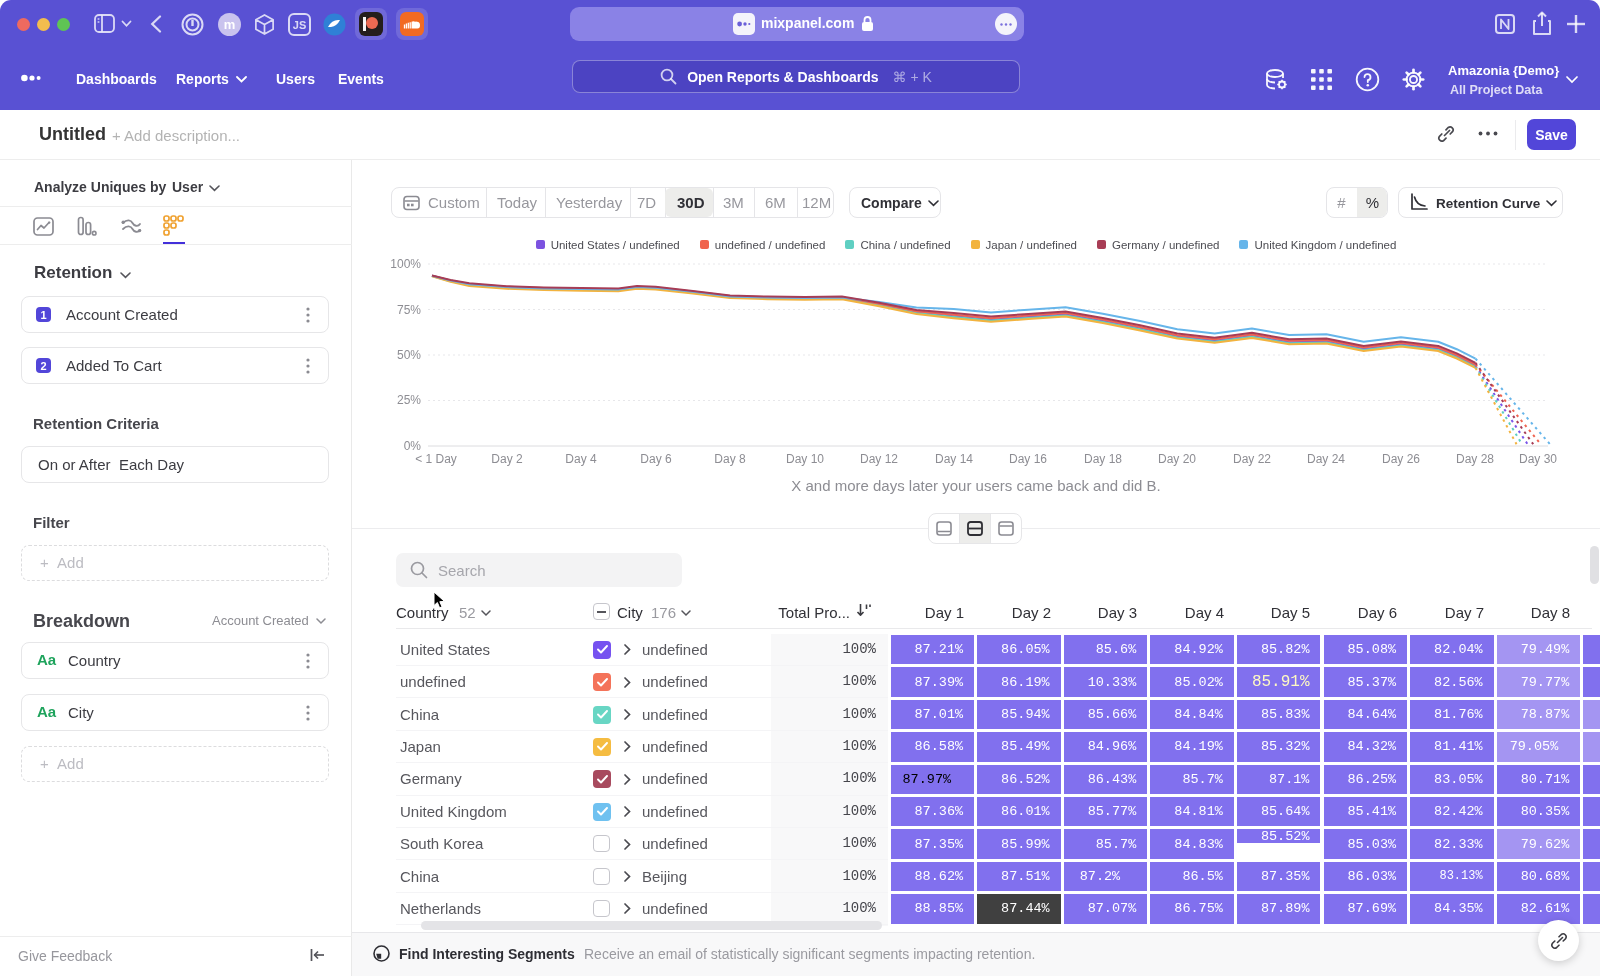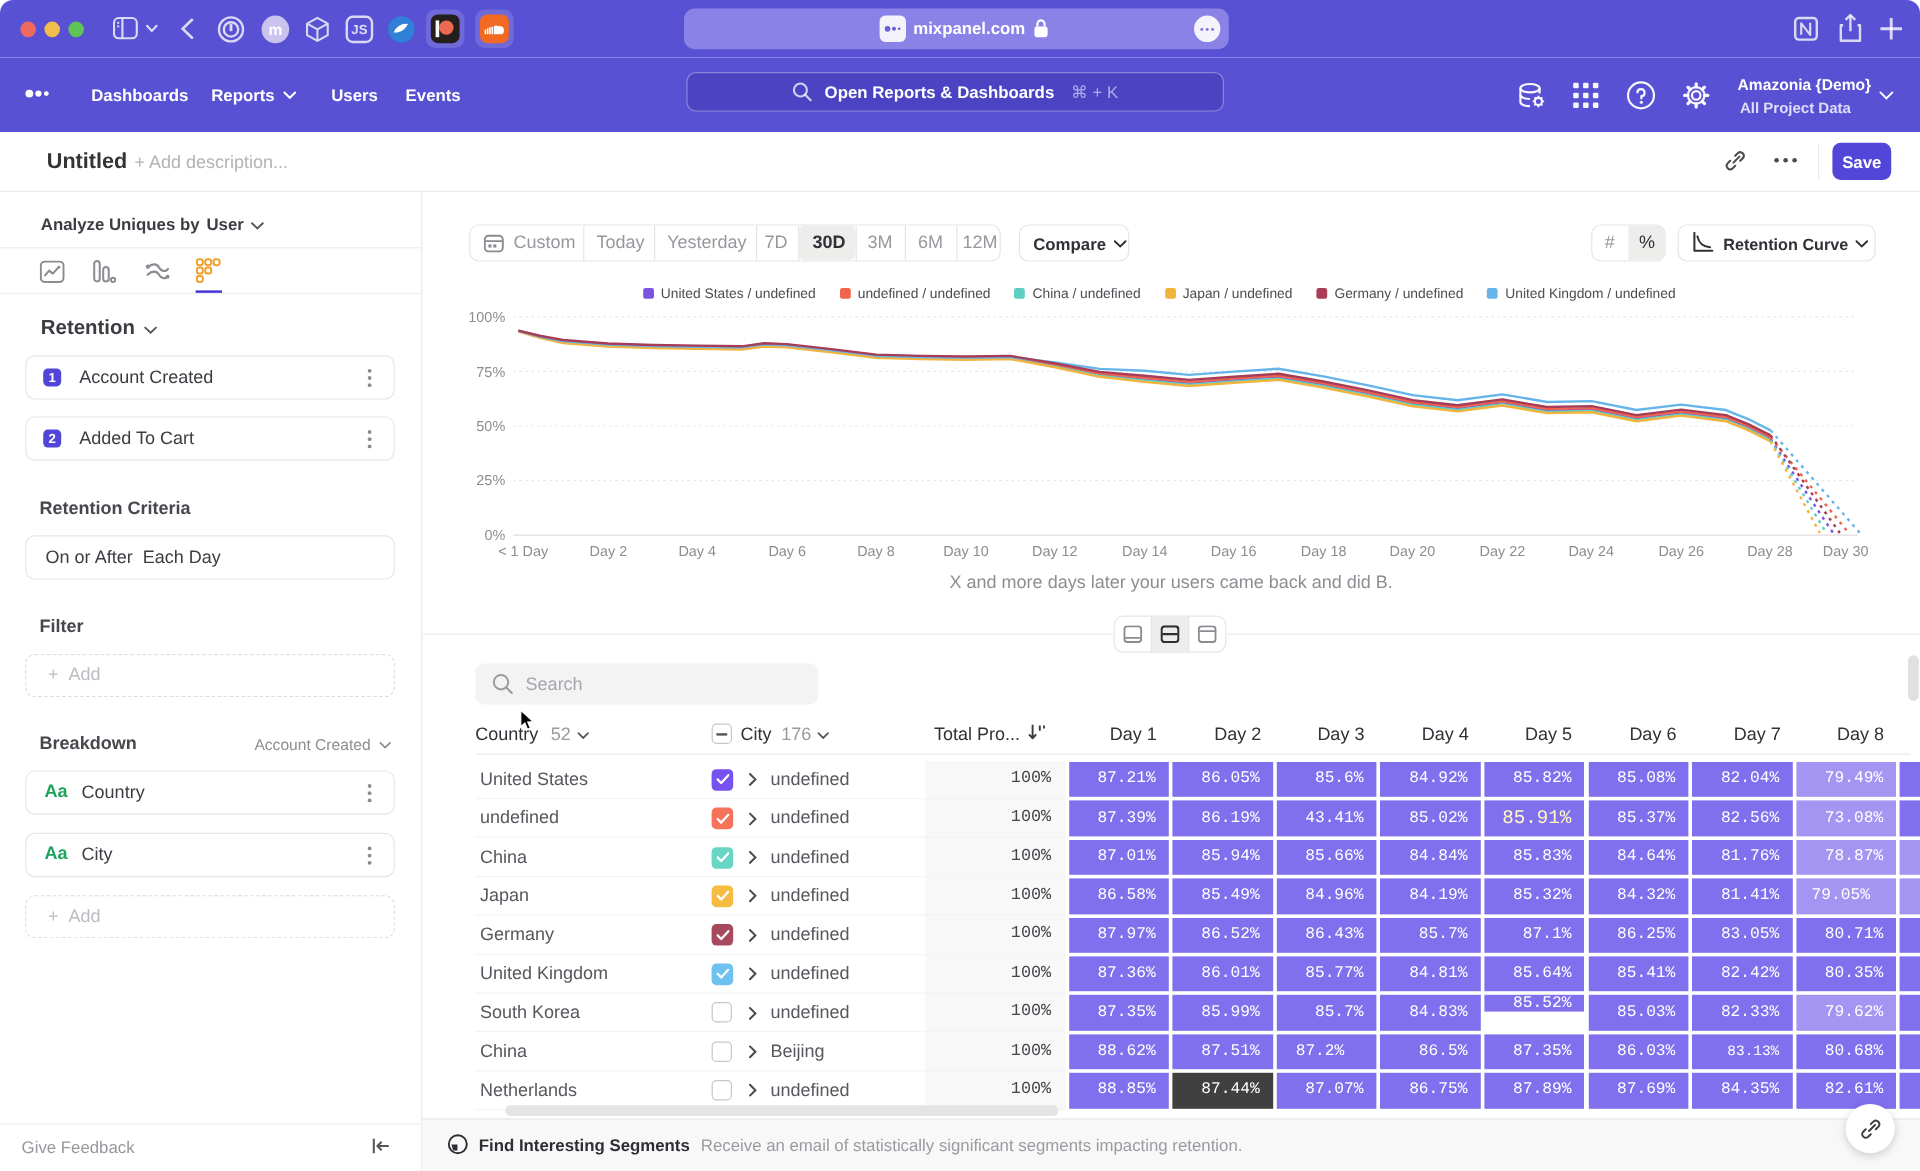--- a/index.html
+++ b/index.html
@@ -218,21 +218,21 @@
     <circle cx="2" cy="8" r="1.6" fill="#8b8b92"></circle>
     <circle cx="2" cy="14" r="1.6" fill="#8b8b92"></circle>
   </svg>
 <div class="abs" style="left:33px;top:415px;font-size:15px;font-weight:bold;color:#47474d;">Retention Criteria</div>
 <div class="abs" style="left:21px;top:446px;width:308px;height:37px;border:1px solid #e6e6e8;border-radius:8px;background:#fff;"></div>
 <div class="abs" style="left:38px;top:456px;font-size:15px;color:#3c3c42;">On or After</div>
 <div class="abs" style="left:119px;top:456px;font-size:15px;color:#3c3c42;">Each Day</div>
 <div class="abs" style="left:33px;top:514px;font-size:15px;font-weight:bold;color:#47474d;">Filter</div>
 <div class="abs" style="left:21px;top:545px;width:308px;height:36px;border:1px dashed #dcdcde;border-radius:8px;"></div>
 <div class="abs" style="left:40px;top:554px;font-size:15px;color:#bcbcc2;">+&nbsp;&nbsp;Add</div>
-<div class="abs" style="left:33px;top:611px;font-size:15px;font-weight:bold;color:#47474d;">Breakdown</div>
+<div class="abs" style="left:33px;top:611px;font-size:18px;font-weight:bold;color:#47474d;">Breakdown</div>
 <div class="abs" style="left:212px;top:613px;font-size:13px;color:#8d8d93;">Account Created</div>
 <svg class="abs" style="left:316px;top:618px" width="10" height="7" viewBox="0 0 10 7">
     <path d="M1 1 L5 5 L9 1" fill="none" stroke="#8d8d93" stroke-width="1.5" stroke-linecap="round"></path>
   </svg>
 <div class="abs" style="left:21px;top:642px;width:308px;height:37px;border:1px solid #e6e6e8;border-radius:8px;background:#fff;"></div>
 <div class="abs" style="left:37px;top:651px;font-size:15px;font-weight:bold;color:#1ea35c;">Aa</div>
 <div class="abs" style="left:68px;top:652px;font-size:15px;color:#3c3c42;">Country</div>
 <svg class="abs" style="left:306px;top:653px" width="4" height="16" viewBox="0 0 4 16">
     <circle cx="2" cy="2" r="1.6" fill="#8b8b92"></circle>
     <circle cx="2" cy="8" r="1.6" fill="#8b8b92"></circle>
@@ -454,36 +454,36 @@
   </svg>
 <div class="abs" style="left:642px;top:673.1px;font-size:15px;color:#57575d;">undefined</div>
 <div class="abs" style="left:740px;top:673.1px;width:136px;text-align:right;font-size:14px;font-family:'Liberation Mono',monospace;color:#45454b;">100%</div>
 <div class="abs flex" style="left:890.5px;top:667.4px;width:83.6px;height:29.4px;background:#8170ee;justify-content:flex-end;">
     <span style="font-size:13.5px;font-family:'Liberation Mono',monospace;color:#ffffff;padding-right:11px;">87.39%</span>
   </div>
 <div class="abs flex" style="left:977.1px;top:667.4px;width:83.6px;height:29.4px;background:#8170ee;justify-content:flex-end;">
     <span style="font-size:13.5px;font-family:'Liberation Mono',monospace;color:#ffffff;padding-right:11px;">86.19%</span>
   </div>
 <div class="abs flex" style="left:1063.7px;top:667.4px;width:83.6px;height:29.4px;background:#8170ee;justify-content:flex-end;">
-    <span style="font-size:13.5px;font-family:'Liberation Mono',monospace;color:#ffffff;padding-right:11px;">43.41%</span>
+    <span style="font-size:13.5px;font-family:'Liberation Mono',monospace;color:#ffffff;padding-right:11px;">10.33%</span>
   </div>
 <div class="abs flex" style="left:1150.3px;top:667.4px;width:83.6px;height:29.4px;background:#8170ee;justify-content:flex-end;">
     <span style="font-size:13.5px;font-family:'Liberation Mono',monospace;color:#ffffff;padding-right:11px;">85.02%</span>
   </div>
 <div class="abs flex" style="left:1236.9px;top:667.4px;width:83.6px;height:29.4px;background:#8170ee;justify-content:flex-end;">
     <span style="font-size:16px;font-family:'Liberation Mono',monospace;color:#fef9c3;padding-right:11px;">85.91%</span>
   </div>
 <div class="abs flex" style="left:1323.5px;top:667.4px;width:83.6px;height:29.4px;background:#8170ee;justify-content:flex-end;">
     <span style="font-size:13.5px;font-family:'Liberation Mono',monospace;color:#ffffff;padding-right:11px;">85.37%</span>
   </div>
 <div class="abs flex" style="left:1410.1px;top:667.4px;width:83.6px;height:29.4px;background:#8170ee;justify-content:flex-end;">
     <span style="font-size:13.5px;font-family:'Liberation Mono',monospace;color:#ffffff;padding-right:11px;">82.56%</span>
   </div>
 <div class="abs flex" style="left:1496.7px;top:667.4px;width:83.6px;height:29.4px;background:#a495f2;justify-content:flex-end;">
-    <span style="font-size:13.5px;font-family:'Liberation Mono',monospace;color:#ffffff;padding-right:11px;">73.08%</span>
+    <span style="font-size:13.5px;font-family:'Liberation Mono',monospace;color:#ffffff;padding-right:11px;">79.77%</span>
   </div>
 <div class="abs" style="left:1583.3px;top:667.4px;width:16.7px;height:29.4px;background:#8170ee;"></div>
 <div class="abs" style="left:396px;top:729.7px;width:492px;height:1px;background:#f4f4f6;"></div>
 <div class="abs" style="left:400px;top:705.5px;font-size:15px;color:#57575d;">China</div>
 <div class="abs flex" style="left:593px;top:705.5px;width:18px;height:18px;border-radius:4px;background:#68d6c4;justify-content:center;">
     <svg width="11" height="9" viewBox="0 0 11 9">
       <path d="M1 4.5 L4 7.5 L10 1" fill="none" stroke="#fff" stroke-width="1.9" stroke-linecap="round" stroke-linejoin="round"></path>
     </svg>
   </div>
 <svg class="abs" style="left:624px;top:709.0px" width="7" height="11" viewBox="0 0 7 11">
@@ -559,21 +559,21 @@
     <svg width="11" height="9" viewBox="0 0 11 9">
       <path d="M1 4.5 L4 7.5 L10 1" fill="none" stroke="#fff" stroke-width="1.9" stroke-linecap="round" stroke-linejoin="round"></path>
     </svg>
   </div>
 <svg class="abs" style="left:624px;top:773.8px" width="7" height="11" viewBox="0 0 7 11">
     <path d="M1 1 L5.5 5.5 L1 10" fill="none" stroke="#4a4a50" stroke-width="1.7" stroke-linecap="round"></path>
   </svg>
 <div class="abs" style="left:642px;top:770.3px;font-size:15px;color:#57575d;">undefined</div>
 <div class="abs" style="left:740px;top:770.3px;width:136px;text-align:right;font-size:14px;font-family:'Liberation Mono',monospace;color:#45454b;">100%</div>
 <div class="abs flex" style="left:890.5px;top:764.6px;width:83.6px;height:29.4px;background:#8170ee;justify-content:flex-end;">
-    <span style="font-size:13.5px;font-family:'Liberation Mono',monospace;color:#ffffff;padding-right:11px;">87.97%</span>
+    <span style="font-size:13.5px;font-family:'Liberation Mono',monospace;color:#000000;padding-right:23px;">87.97%</span>
   </div>
 <div class="abs flex" style="left:977.1px;top:764.6px;width:83.6px;height:29.4px;background:#8170ee;justify-content:flex-end;">
     <span style="font-size:13.5px;font-family:'Liberation Mono',monospace;color:#ffffff;padding-right:11px;">86.52%</span>
   </div>
 <div class="abs flex" style="left:1063.7px;top:764.6px;width:83.6px;height:29.4px;background:#8170ee;justify-content:flex-end;">
     <span style="font-size:13.5px;font-family:'Liberation Mono',monospace;color:#ffffff;padding-right:11px;">86.43%</span>
   </div>
 <div class="abs flex" style="left:1150.3px;top:764.6px;width:83.6px;height:29.4px;background:#8170ee;justify-content:flex-end;">
     <span style="font-size:13.5px;font-family:'Liberation Mono',monospace;color:#ffffff;padding-right:11px;">85.7%</span>
   </div>

